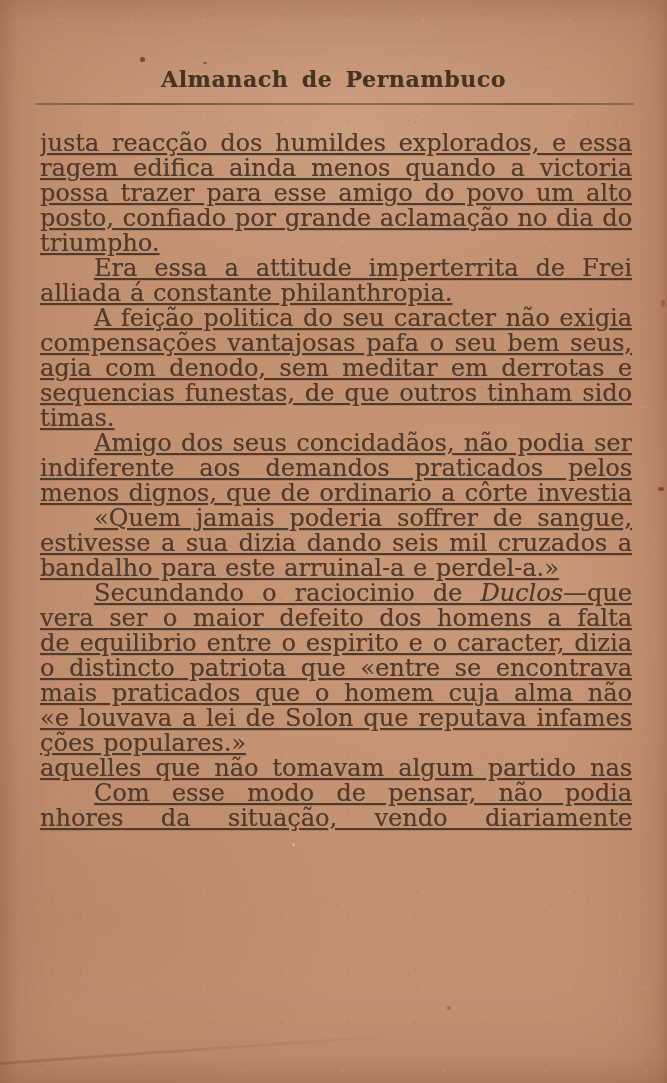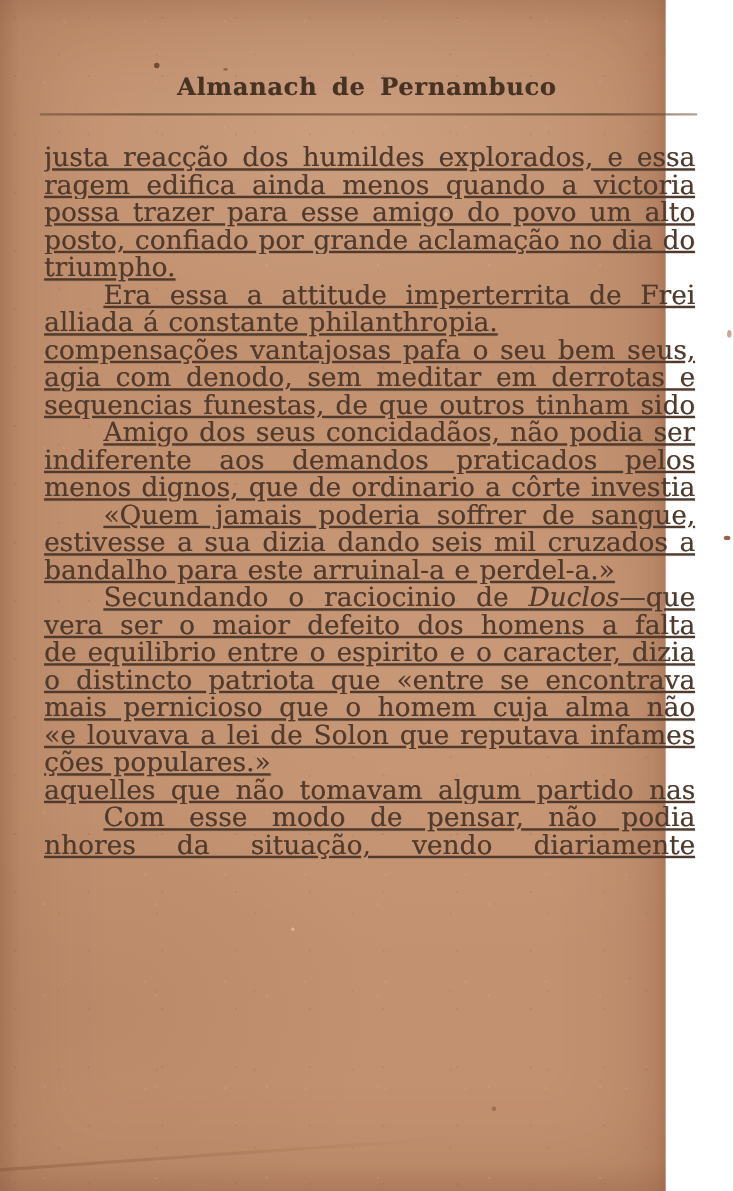--- a/index.html
+++ b/index.html
@@ -3,36 +3,35 @@
 <meta charset="utf-8">
 <style>
   html, body { margin: 0; padding: 0; }
   body {
     width: 667px; height: 1083px;
     font-family: "DejaVu Serif", "Liberation Serif", serif;
     overflow: hidden;
   }
   .page {
     position: relative;
-    width: 565px; height: 1083px;
+    width: 667px; height: 1083px;
     background-color: #c29170;
     background-image:
       radial-gradient(ellipse 420px 260px at 52% 12%, rgba(255,230,205,0.16), rgba(255,230,205,0) 70%),
       radial-gradient(ellipse 500px 380px at 70% 55%, rgba(255,220,190,0.10), rgba(255,220,190,0) 75%),
       radial-gradient(ellipse 360px 300px at 15% 85%, rgba(120,70,40,0.10), rgba(120,70,40,0) 70%),
       radial-gradient(circle 2px at 23% 36%, rgba(255,240,220,0.5) 0 1px, transparent 2px),
       radial-gradient(circle 2px at 67% 18%, rgba(255,240,220,0.45) 0 1px, transparent 2px),
       radial-gradient(circle 2px at 81% 62%, rgba(255,240,220,0.4) 0 1px, transparent 2px),
       radial-gradient(circle 2px at 44% 78%, rgba(255,240,220,0.4) 0 1px, transparent 2px),
       linear-gradient(90deg, rgba(110,65,40,0.18) 0, rgba(110,65,40,0) 18px),
       linear-gradient(270deg, rgba(140,70,45,0.20) 0, rgba(140,70,45,0.05) 10px, rgba(140,70,45,0) 30px),
       linear-gradient(0deg, rgba(120,65,40,0.14) 0, rgba(120,65,40,0) 26px),
       linear-gradient(180deg, rgba(120,70,45,0.10) 0, rgba(120,70,45,0) 22px);
     box-shadow: inset 0 0 90px rgba(105,58,34,0.28);
-    padding-left: 40px;
   }
   
   .grain {
     position: absolute; inset: 0; pointer-events: none;
     background-image:
       radial-gradient(circle 1px at 20% 30%, rgba(90,50,30,0.12) 0 1px, transparent 1px),
       radial-gradient(circle 1px at 60% 70%, rgba(90,50,30,0.10) 0 1px, transparent 1px),
       radial-gradient(circle 1px at 80% 20%, rgba(255,235,215,0.14) 0 1px, transparent 1px),
       radial-gradient(circle 1px at 40% 90%, rgba(255,235,215,0.12) 0 1px, transparent 1px);
     background-size: 67px 53px, 89px 71px, 73px 97px, 101px 83px;
@@ -98,33 +97,35 @@
   <div class="rule"></div>
 
   <div class="body-text">
       <div class="line">justa reacção dos humildes explorados, e essa co-</div>
       <div class="line">ragem edifica ainda menos quando a victoria não</div>
       <div class="line">possa trazer para esse amigo do povo um alto</div>
       <div class="line">posto, confiado por grande aclamação no dia do</div>
       <div class="line end">triumpho.</div>
       <div class="line indent">Era essa a attitude imperterrita de Frei Caneca,</div>
       <div class="line end">alliada á constante philanthropia.</div>
+      <div class="line indent">A feição politica do seu caracter não exigia</div>
       <div class="line">compensações vantajosas pafa o seu bem seus, e</div>
       <div class="line">agia com denodo, sem meditar em derrotas e con-</div>
       <div class="line">sequencias funestas, de que outros tinham sido vic-</div>
+      <div class="line end">timas.</div>
       <div class="line indent">Amigo dos seus concidadãos, não podia ser</div>
       <div class="line">indiferente aos demandos praticados pelos homens</div>
       <div class="line">menos dignos, que de ordinario a côrte investia nos</div>
       <div class="line indent">«Quem jamais poderia soffrer de sangue, frio que</div>
       <div class="line">estivesse a sua dizia dando seis mil cruzados a um</div>
       <div class="line end">bandalho para este arruinal-a e perdel-a.»</div>
       <div class="line indent">Secundando o raciocinio de <i>Duclos</i>—que asse-</div>
       <div class="line">vera ser o maior defeito dos homens a falta</div>
       <div class="line">de equilibrio entre o espirito e o caracter, dizia</div>
       <div class="line">o distincto patriota que «entre se encontrava de</div>
-      <div class="line">mais pernicioso que o homem cuja alma não</div>
+      <div class="line">mais praticados que o homem cuja alma não</div>
       <div class="line">«e louvava a lei de Solon que reputava infames</div>
       <div class="line end">ções populares.»</div>
       <div class="line">aquelles que não tomavam algum partido nas sedi-</div>
       <div class="line indent">Com esse modo de pensar, não podia Caneca</div>
       <div class="line">nhores da situação, vendo diariamente stigmatisada</div>
     </div>
 </div>
 
 </body></html>

